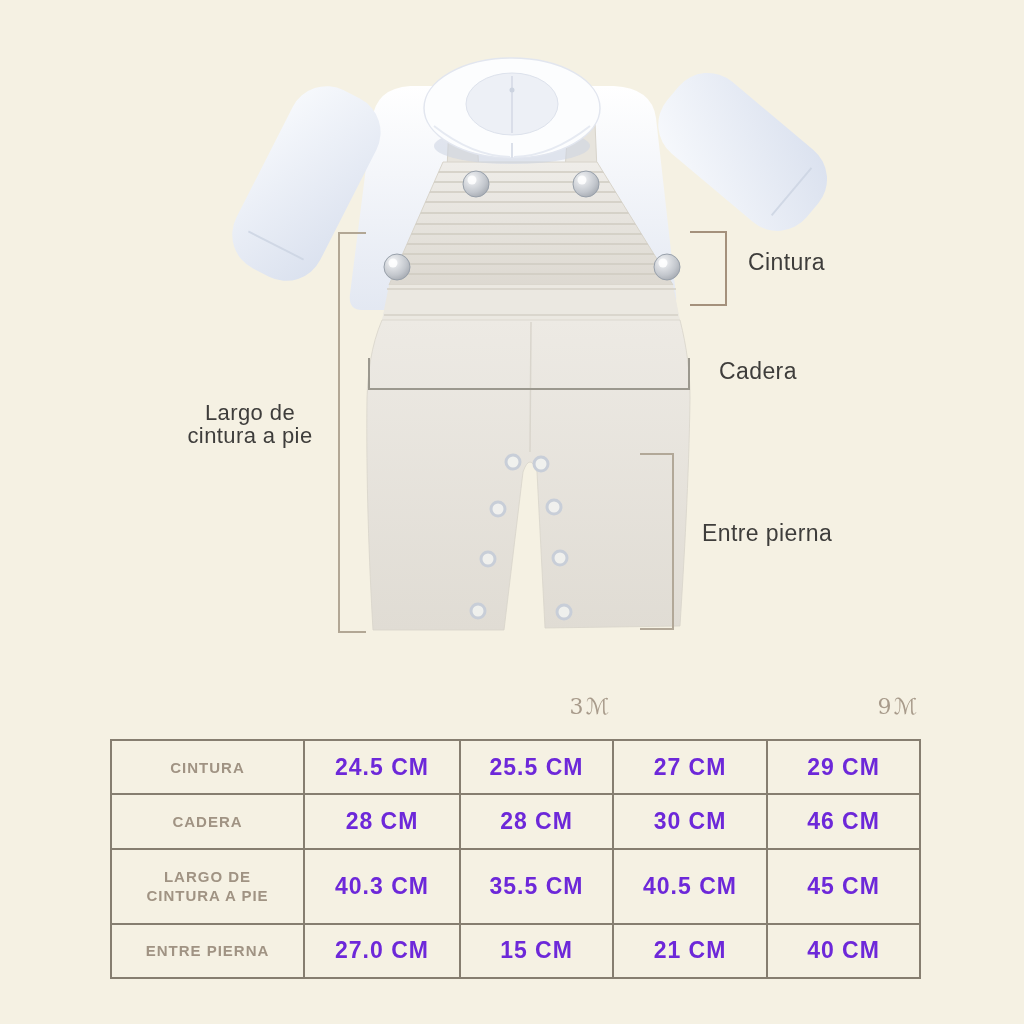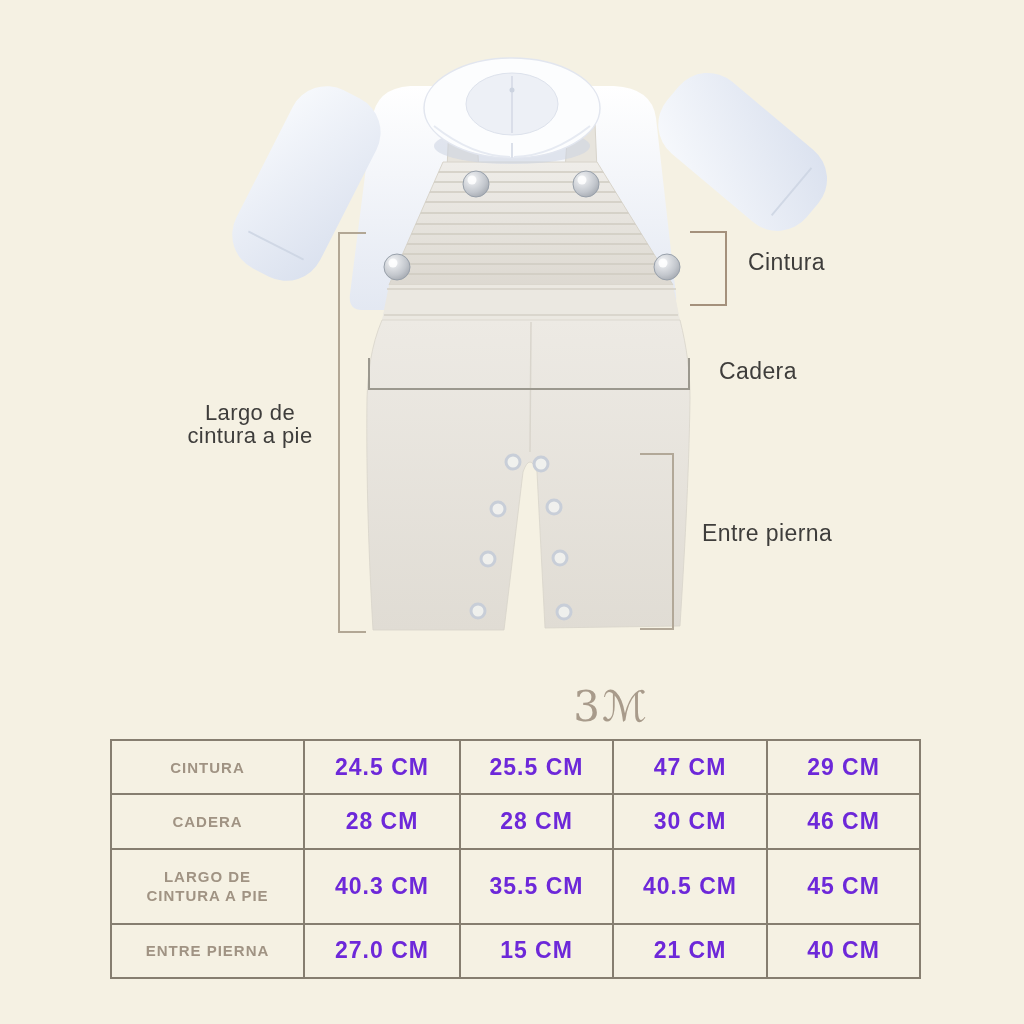--- a/index.html
+++ b/index.html
@@ -43,23 +43,23 @@
   .anno-cintura{left:748px;top:249px;}
   .anno-cadera{left:719px;top:358px;}
   .anno-entrepierna{left:702px;top:520px;}
 
   
   .size-headers{
     position:absolute;left:303px;top:681px;width:616px;height:50px;
     display:flex;align-items:center;
   }
   .size-header{
-    flex:1;text-align:center;
+    flex:1;text-align:right;
     font-family:"DejaVu Serif","DejaVu Sans",serif;
-    font-size:42px;color:#a89b8b;letter-spacing:2px;
+    font-size:22px;color:#a89b8b;letter-spacing:2px;
   }
 
   
   table.size-table{
     position:absolute;left:110px;top:739px;width:809px;height:240px;
     border-collapse:collapse;table-layout:fixed;
   }
   table.size-table td{
     border:2px solid #867e70;text-align:center;vertical-align:middle;
     padding:0 4px;box-sizing:border-box;
@@ -195,36 +195,37 @@
   <div class="bracket bracket-entrepierna"></div>
 
   <div class="anno anno-largo">Largo de
 cintura a pie</div>
   <div class="anno anno-cintura">Cintura</div>
   <div class="anno anno-cadera">Cadera</div>
   <div class="anno anno-entrepierna">Entre pierna</div>
 
   <div class="size-headers">
     <div class="size-header">3ℳ</div>
+    <div class="size-header">9ℳ</div>
   </div>
 
   <table class="size-table">
     <colgroup>
       <col style="width:193px">
         <col style="width:156px">
         <col style="width:153px">
       <col style="width:154px">
         <col style="width:153px">
     </colgroup>
     <tbody>
       <tr>
         <td class="row-label">CINTURA</td>
         <td class="size-value">24.5 CM</td>
         <td class="size-value">25.5 CM</td>
-        <td class="size-value">47 CM</td>
+        <td class="size-value">27 CM</td>
         <td class="size-value">29 CM</td>
       </tr>
       <tr>
         <td class="row-label">CADERA</td>
         <td class="size-value">28 CM</td>
         <td class="size-value">28 CM</td>
         <td class="size-value">30 CM</td>
         <td class="size-value">46 CM</td>
       </tr>
       <tr>

